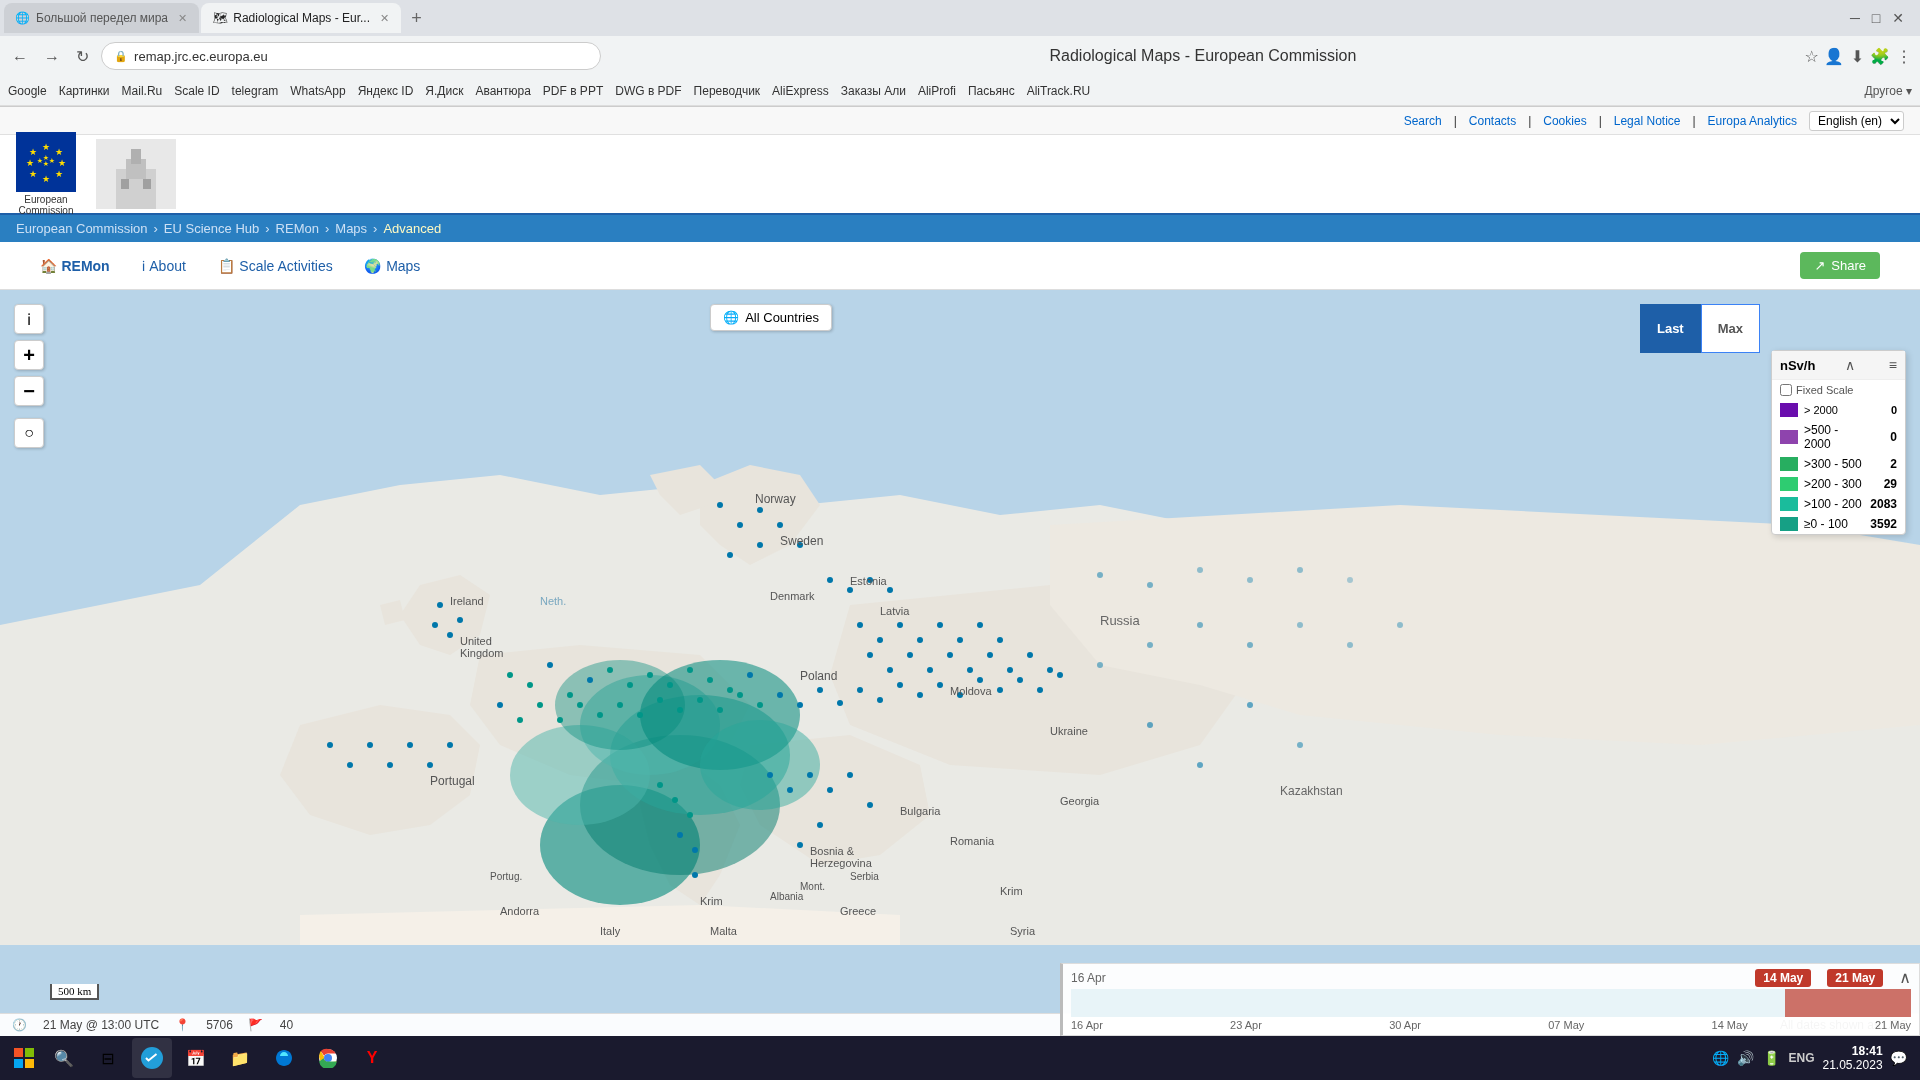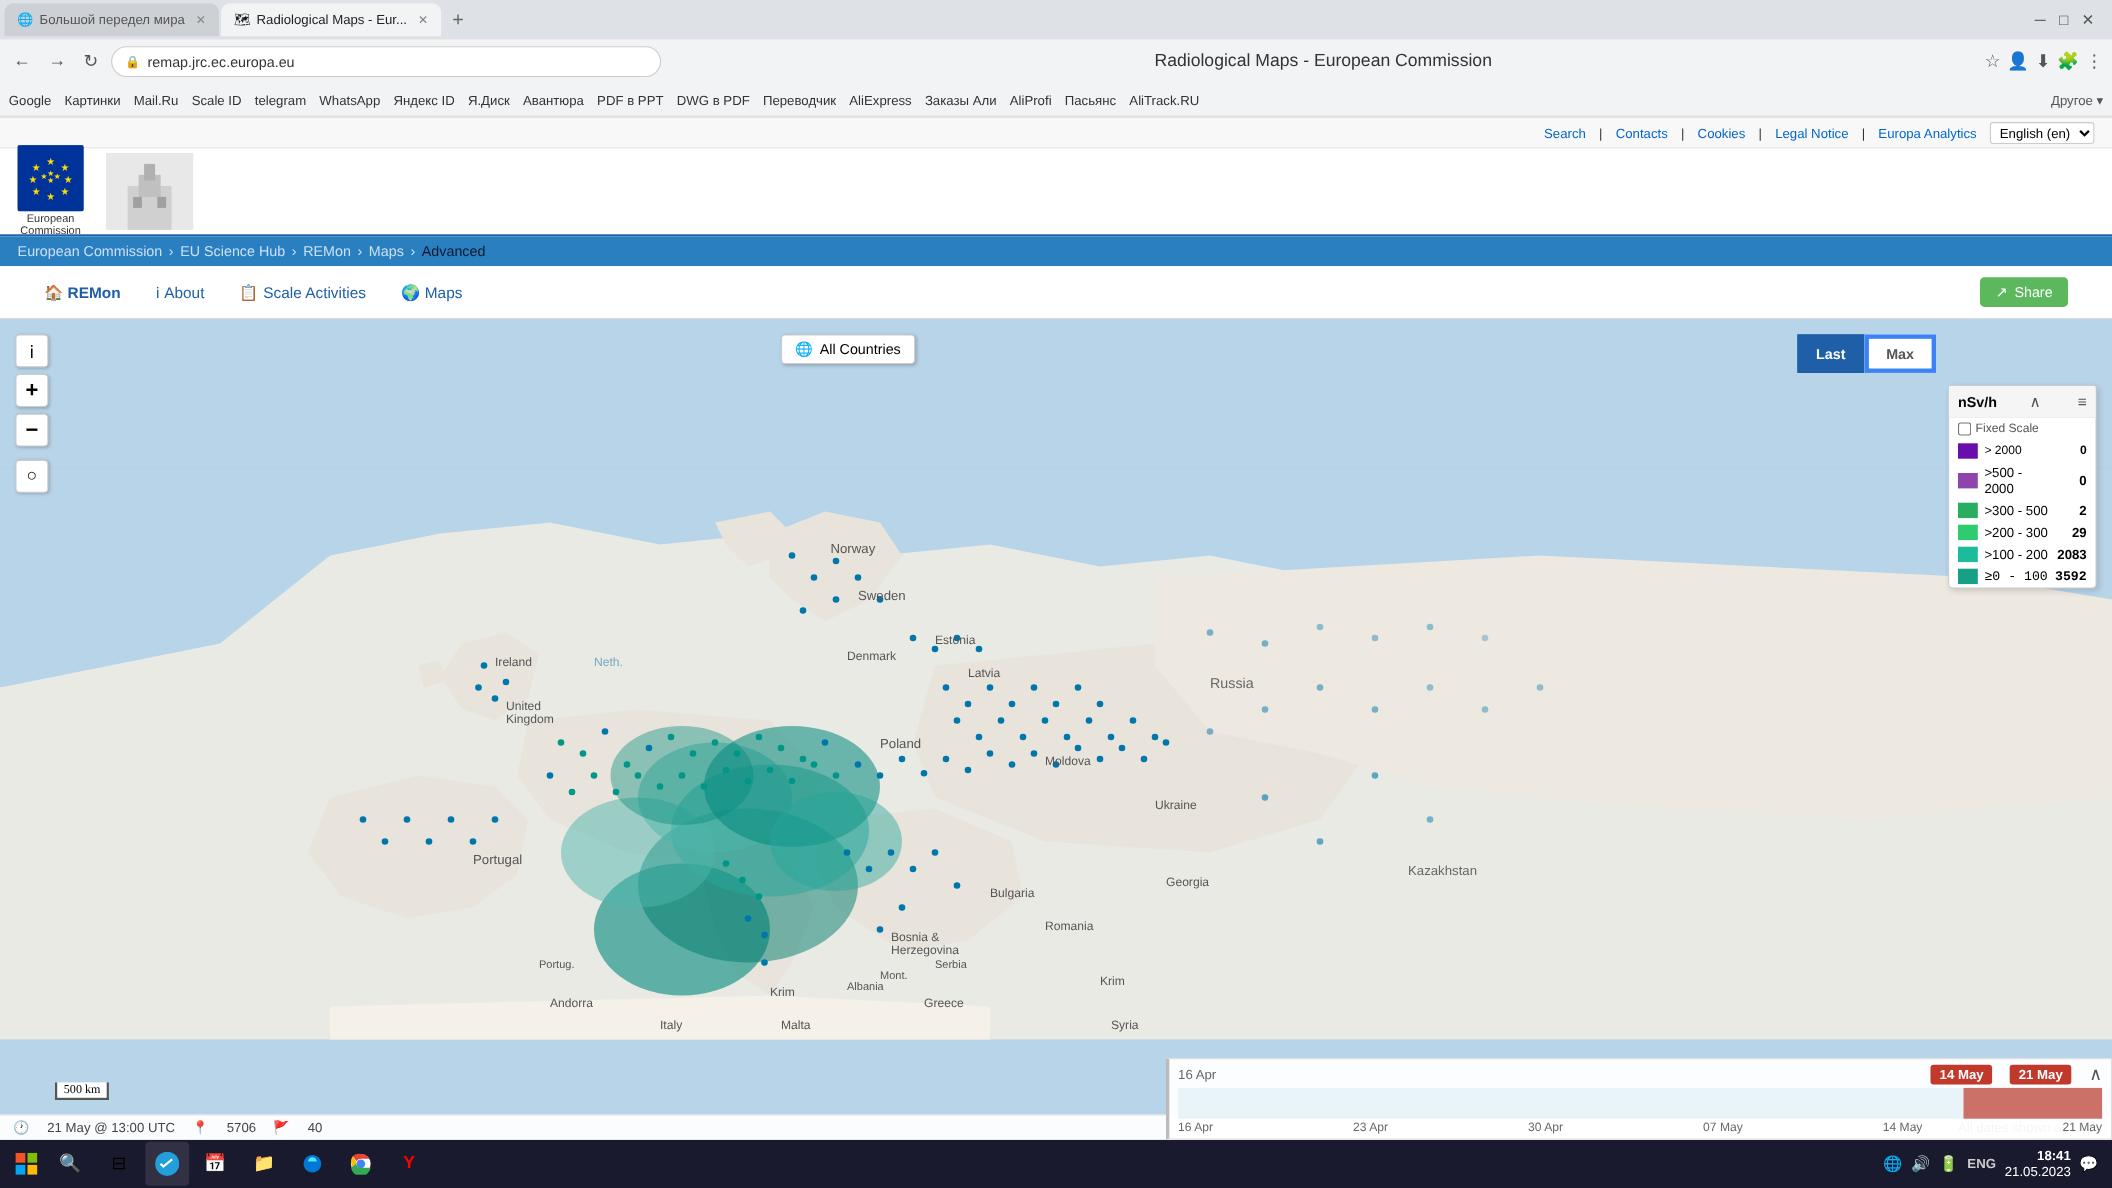--- a/index.html
+++ b/index.html
@@ -211,21 +211,21 @@
 
     <div class="breadcrumb-bar">
       <a style="color:#cce0f5;text-decoration:none;cursor:pointer;">European Commission</a>
       <span class="breadcrumb-sep">›</span>
       <a style="color:#cce0f5;text-decoration:none;cursor:pointer;">EU Science Hub</a>
       <span class="breadcrumb-sep">›</span>
       <a style="color:#cce0f5;text-decoration:none;cursor:pointer;">REMon</a>
       <span class="breadcrumb-sep">›</span>
       <a style="color:#cce0f5;text-decoration:none;cursor:pointer;">Maps</a>
       <span class="breadcrumb-sep">›</span>
-      <span style="color:#0f172a;">Advanced</span>
+      <span style="color:#fef9c3;">Advanced</span>
     </div>
 
     <div class="nav-bar">
       <div class="nav-items">
         <div class="nav-item active">
           <span>🏠</span>
           <span>REMon</span>
         </div>
         <div class="nav-item">
           <span>ℹ</span>
@@ -449,21 +449,21 @@
         <div class="map-ctrl-btn" style="margin-top:6px;">○</div>
       </div>
 
       <div class="countries-btn" style="position:absolute;top:14px;left:50%;transform:translateX(-250px);z-index:10;background:#fff;border:1px solid #ccc;border-radius:4px;padding:5px 12px;display:flex;align-items:center;gap:6px;box-shadow:1px 1px 3px rgba(0,0,0,0.2);cursor:pointer;font-size:13px;">
         <span>🌐</span>
         <span>All Countries</span>
       </div>
 
       <div class="lastmax-btns" style="position:absolute;top:14px;right:160px;display:flex;z-index:10;">
         <button class="lm-btn active" style="background:#1e5fa8;color:#fff;border:1px solid #1e5fa8;padding:6px 16px;cursor:pointer;font-size:13px;font-weight:600;">Last</button>
-        <button class="lm-btn inactive" style="background:#fff;color:#555;border:4px solid #3b82f6;padding:6px 16px;cursor:pointer;font-size:13px;text-align:center;">Max</button>
+        <button class="lm-btn inactive" style="background:#fff;color:#555;border:1px solid #3b82f6;padding:16px 16px;cursor:pointer;font-size:13px;text-align:center;">Max</button>
       </div>
 
       <div class="legend-panel" style="position:absolute;top:60px;right:14px;background:#fff;border:1px solid #ccc;border-radius:4px;width:135px;z-index:10;box-shadow:2px 2px 6px rgba(0,0,0,0.15);">
         <div style="display:flex;align-items:center;justify-content:space-between;padding:6px 8px;border-bottom:1px solid #eee;background:#f5f5f5;">
           <span style="font-weight:700;font-size:13px;">nSv/h</span>
           <span style="cursor:pointer;font-size:14px;color:#555;">∧</span>
           <span style="cursor:pointer;font-size:14px;color:#555;margin-left:4px;">≡</span>
         </div>
         <div style="display:flex;align-items:center;padding:4px 8px;gap:4px;font-size:11px;color:#555;">
           <input type="checkbox" class="legend-scale-checkbox" style="width: 12px; height: 12px;">
@@ -488,21 +488,21 @@
         <div style="display:flex;align-items:center;padding:3px 8px;font-size:12px;">
           <div style="width:18px;height:14px;background:#2ecc71;margin-right:6px;"></div>
           <span style="flex:1;">&gt;200 - 300</span>
           <span style="font-weight:600;min-width:30px;text-align:right;">29</span>
         </div>
         <div style="display:flex;align-items:center;padding:3px 8px;font-size:12px;">
           <div style="width:18px;height:14px;background:#1abc9c;margin-right:6px;"></div>
           <span style="flex:1;">&gt;100 - 200</span>
           <span style="font-weight:600;min-width:30px;text-align:right;">2083</span>
         </div>
-        <div style="display:flex;align-items:center;padding:3px 8px;font-size:12px;font-family:Liberation Mono, monospace;">
+        <div style="display:flex;align-items:center;padding:3px 8px;font-size:12px;">
           <div style="width:18px;height:14px;background:#16a085;margin-right:6px;"></div>
           <span style="flex:1;">≥0 - 100</span>
           <span style="font-weight:600;min-width:30px;text-align:right;">3592</span>
         </div>
       </div>
 
       <div class="map-scale" style="position:absolute;bottom:80px;left:50px;background:#fff;border:2px solid #555;border-top:none;padding:1px 6px;font-size:11px;z-index:10;">500 km</div>
 
       <div style="position:absolute;bottom:44px;left:0;right:0;background:rgba(255,255,255,0.92);border-top:1px solid #ddd;padding:4px 12px;display:flex;align-items:center;justify-content:space-between;font-size:12px;color:#444;z-index:10;">
         <div style="display:flex;gap:16px;align-items:center;">

